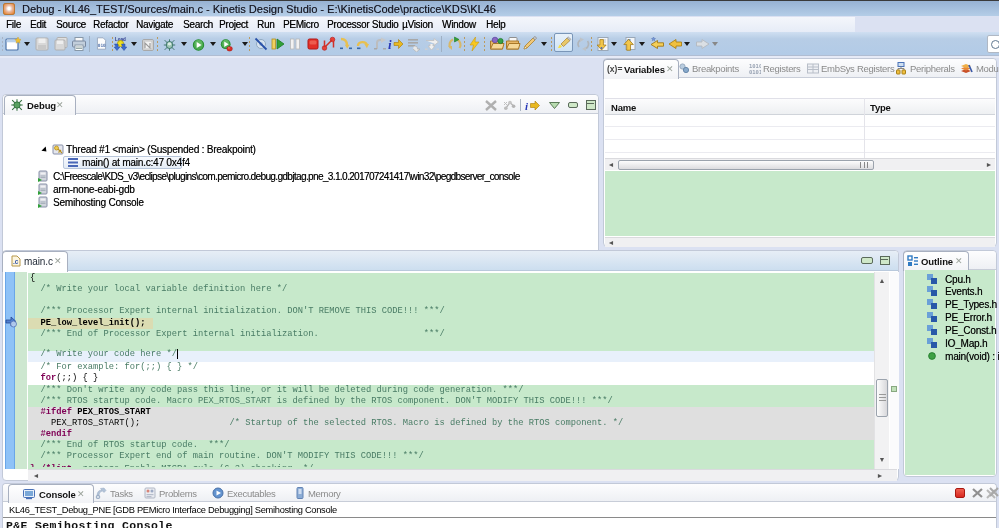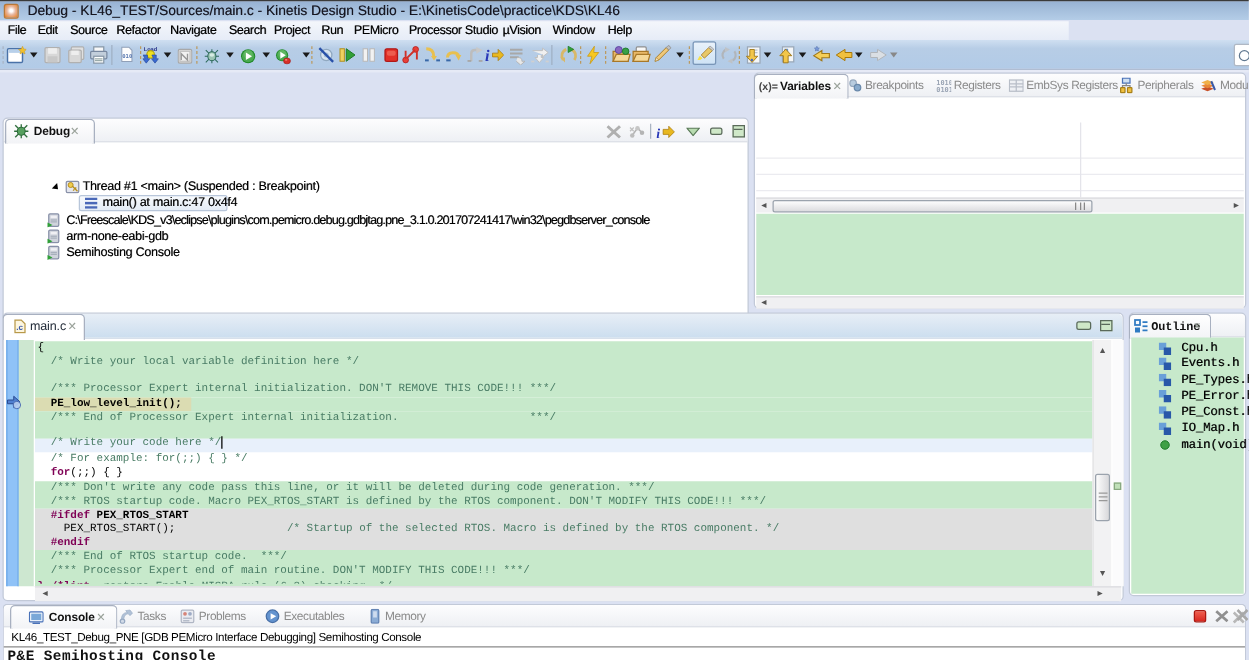--- a/index.html
+++ b/index.html
@@ -19,21 +19,21 @@
 .tabbar{position:absolute;left:0;top:0;right:0;height:19px;border-bottom:1px solid #c8cdd8;background:linear-gradient(#fdfdfe,#eef0f4);border-radius:4px 4px 0 0;}
 .tab-act{position:absolute;top:0;height:20px;background:linear-gradient(#ffffff,#f2f3f6);border:1px solid #a8b0c0;border-bottom:none;border-radius:4px 4px 0 0;}
 .tab-act .tx{position:absolute;top:3.5px;font-size:9.5px;letter-spacing:-0.1px;font-weight:bold;color:#111;white-space:nowrap;}
 .tab-in{position:absolute;top:4px;font-size:9.5px;letter-spacing:-0.3px;color:#8a8a8a;white-space:nowrap;}
 .ticn{position:absolute;top:3px;width:12px;height:12px;}
 .xico{position:absolute;top:4px;width:9px;height:9px;}
 .xico:before{content:"✕";font-size:9px;color:#9aa29a;position:absolute;left:0;top:0;}
 #p-debug{left:2px;top:58px;width:597px;height:189px;margin-top:36px;}
 #p-vars{left:603px;top:58px;width:394px;height:189px;}
 #p-edit{left:2px;top:250px;width:897px;height:231px;}
-#p-outl{left:903px;top:250px;width:94px;height:227px;font-family:Liberation Mono, monospace;}
+#p-outl{left:903px;top:250px;width:94px;height:227px;}
 #p-cons{left:2px;top:483px;width:995px;height:45px;border-radius:4px 4px 0 0;border-bottom:none;}
 .trow{position:absolute;height:13.4px;font-size:10px;letter-spacing:-0.2px;color:#000;white-space:nowrap;text-shadow:0.3px 0 0 rgba(0,0,0,0.55);}
 .trow span{position:absolute;top:1px;}
 .tri{position:absolute;top:4px;width:0;height:0;border-left:4px solid #000;border-top:3px solid transparent;border-bottom:3px solid transparent;transform:rotate(45deg);}
 .tic{position:absolute;top:0px;width:12px;height:12px;}
 #vhead{position:absolute;left:1px;top:39px;right:1px;height:17px;background:linear-gradient(#fcfcfd,#eef0f2);border-top:1px solid #e0e0e8;border-bottom:1px solid #d0d4da;}
 #vhead b{position:absolute;top:3px;font-size:9.5px;letter-spacing:-0.2px;color:#111;}
 .vline{position:absolute;left:1px;right:1px;height:1px;background:#ebebf0;}
 #vcol{position:absolute;left:260px;top:39px;width:1px;height:60px;background:#e4e4ea;}
 .hscroll{position:absolute;background:#f0f0f2;border-top:1px solid #dadade;}
@@ -386,20 +386,24 @@
       <rect x="7" y="8" width="3.5" height="4" rx="0.5" fill="#f0c040" stroke="#a88018"></rect>
     </svg>
   <div class="tab-in" style="left:306px">Peripherals</div>
   <svg class="ticn" style="left:356px;top:4px;width:13px;height:11px;" viewBox="0 0 13 11">
       <path d="M1 8l5-2 5 2-5 2z" fill="#c85028"></path>
       <path d="M1 5.5l5-2 5 2-5 2z" fill="#e88838"></path>
       <path d="M1 3l5-2 5 2-5 2z" fill="#f0b048"></path>
       <path d="M9 2l3 7" stroke="#3858a8" stroke-width="1.6"></path>
     </svg>
   <div class="tab-in" style="left:372px">Modul</div>
+  <div id="vhead">
+      <b style="left:6px">Name</b>
+      <b style="left:265px">Type</b>
+    </div>
   <div class="vline" style="top:67px"></div>
   <div class="vline" style="top:80px"></div>
   <div class="vline" style="top:93px"></div>
   <div id="vcol"></div>
   <div class="hscroll" style="left:1px;right:1px;top:99px;height:12px;">
     <div class="sbtn" style="left:1px;top:1px;">◄</div>
       <div class="sbtn" style="right:1px;top:1px;">►</div>
     <div style="position:absolute;left:13px;top:1px;width:256px;height:10px;background:linear-gradient(#fdfdfd,#dcdcdf);border:1px solid #9ba3ad;border-radius:2px;"></div>
     <div style="position:absolute;left:255px;top:3px;width:8px;height:6px;border-left:1px solid #888;border-right:1px solid #888;">
         <i style="position:absolute;left:3px;top:0;width:1px;height:6px;background:#888;"></i>

